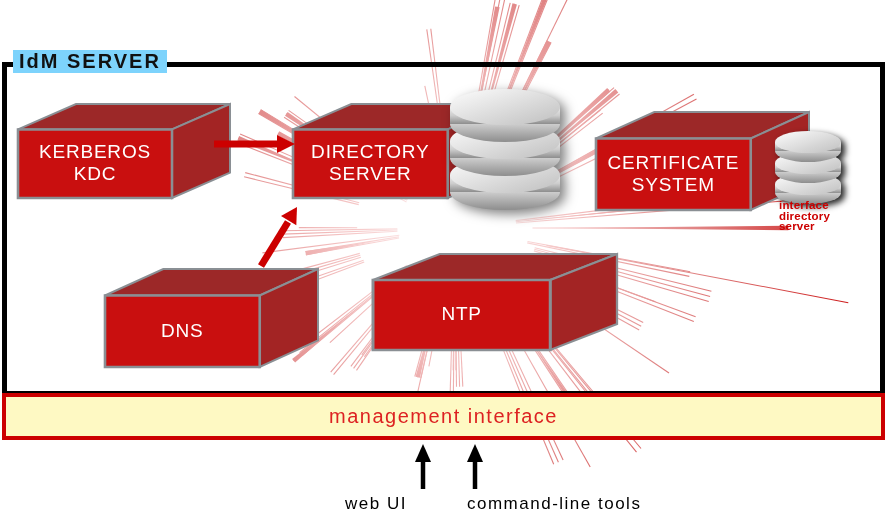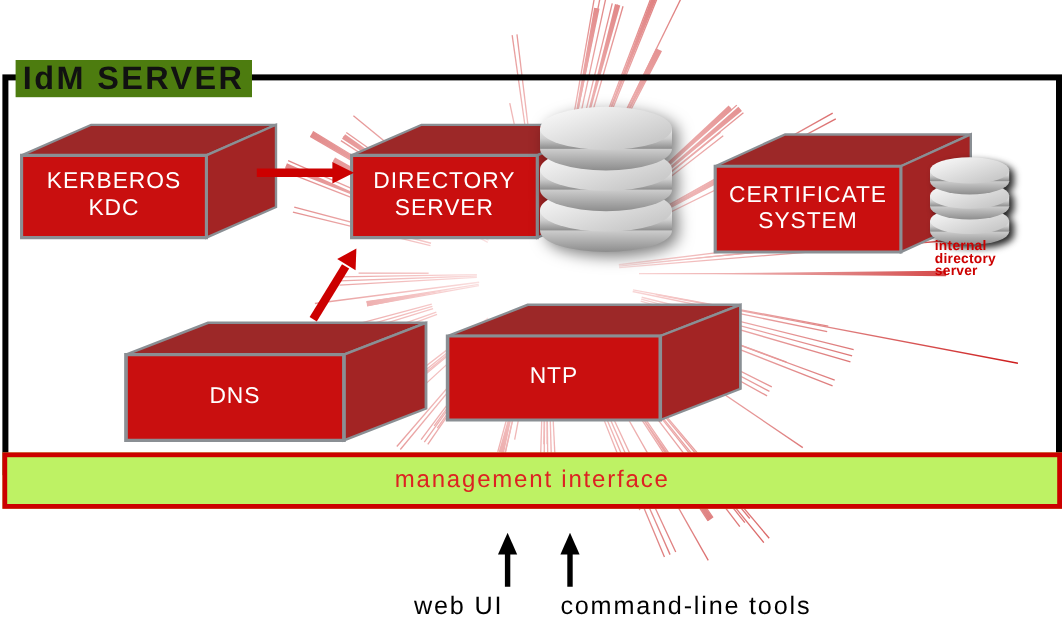--- a/index.html
+++ b/index.html
@@ -7,64 +7,64 @@
          font-family:"Liberation Sans","DejaVu Sans",sans-serif;}
 
   
   #rays{position:absolute;left:0;top:0;width:885px;height:517px;z-index:1;pointer-events:none;}
 
   
   .frame{position:absolute;left:2px;top:62px;width:873px;height:324px;
          border:5px solid var(--c-frame,#000);z-index:2;}
 
   
-  .title{position:absolute;left:13px;top:50px;z-index:3;background:#4d7c0f;padding:0 6px;
-         font-size:27px;font-weight:bold;letter-spacing:2px;color:#111;}
+  .title{position:absolute;left:13px;top:50px;z-index:3;background:#7dd3fc;padding:0 6px;
+         font-size:20px;font-weight:bold;letter-spacing:2px;color:#111;}
 
   
   .box{position:absolute;z-index:3;}
   .box svg{position:absolute;left:0;top:0;width:100%;height:100%;overflow:visible;}
   .f-top{fill:var(--c-box_top,#9c2828);stroke:var(--c-box_border,#8a8f94);stroke-width:2;}
   .f-side{fill:var(--c-box_side,#a32424);stroke:var(--c-box_border,#8a8f94);stroke-width:2;}
   .f-front{fill:var(--c-box_front,#c90f0f);stroke:var(--c-box_border,#8a8f94);stroke-width:2.6;}
   .lbl{position:absolute;left:0;right:27.4%;top:27%;bottom:1%;display:flex;align-items:center;
        justify-content:center;text-align:center;color:var(--c-box_text,#fff);font-size:19px;
        line-height:22px;letter-spacing:0.8px;white-space:pre-line;}
   .b-kerberos{left:18px;top:104px;width:212px;height:94px;}
   .b-directory{left:293px;top:104px;width:213px;height:94px;}
   .b-certificate{left:596px;top:112px;width:213px;height:98px;}
-  .b-dns{left:105px;top:269px;width:213px;height:98px;padding-left:37px;}
+  .b-dns{left:105px;top:269px;width:213px;height:98px;}
   .b-ntp{left:373px;top:254px;width:212px;height:96px;padding-left:32px;}
 
   
   .db{position:absolute;z-index:4;}
   .db svg{display:block;width:100%;height:100%;}
   .db-main{left:448px;top:86px;width:114px;height:124px;
            filter:drop-shadow(5px 4px 6px rgba(0,0,0,.50));}
   .db-small{left:772px;top:130px;width:72px;height:74px;
             filter:drop-shadow(4px 3px 3px rgba(0,0,0,.85));}
   .db-label{position:absolute;left:779px;top:200px;z-index:4;width:72px;
             color:var(--c-internal_label,#c00);font-size:11.5px;font-weight:bold;
             line-height:10.5px;letter-spacing:0.2px;white-space:pre-line;}
 
   
-  .mbar{position:absolute;left:2px;top:377px;width:875px;height:39px;background:#bef264;
+  .mbar{position:absolute;left:2px;top:393px;width:875px;height:39px;background:#fef9c3;
         border:4px solid var(--c-bar_border,#c00);z-index:2;display:flex;align-items:center;
         justify-content:center;}
   .mbar span{color:var(--c-bar_text,#dd2222);font-size:20px;letter-spacing:1.5px;}
 
   
   #arrows{position:absolute;left:0;top:0;width:885px;height:517px;z-index:6;pointer-events:none;}
   .ra{stroke:var(--c-arrow_red,#c00);stroke-width:7;}
   .raf{fill:var(--c-arrow_red,#c00);}
   .ba{stroke:var(--c-arrow_black,#000);stroke-width:4.5;}
   .baf{fill:var(--c-arrow_black,#000);}
 
   
-  .acc{position:absolute;top:494px;z-index:5;color:#000;font-size:21px;letter-spacing:1.5px;}
+  .acc{position:absolute;top:494px;z-index:5;color:#000;font-size:17px;letter-spacing:1.5px;}
   .acc-web{left:345px;}
   .acc-cli{left:467px;text-align:center;}
 </style>
 </head>
 <body>
 
 <div class="stage">
 
   <svg id="rays">
       <defs>
@@ -318,21 +318,21 @@
           <rect x="3" y="33" width="66" height="9" fill="url(#cb2)"></rect>
           <ellipse cx="36" cy="33" rx="33" ry="11" fill="url(#cc2)"></ellipse>
         </g>
       <g>
           <ellipse cx="36" cy="21" rx="33" ry="11" fill="url(#cb2)"></ellipse>
           <rect x="3" y="12" width="66" height="9" fill="url(#cb2)"></rect>
           <ellipse cx="36" cy="12" rx="33" ry="11" fill="url(#cc2)"></ellipse>
         </g>
     </svg>
   </div>
-  <div class="db-label">internal
+  <div class="db-label">interface
 directory
 server</div>
 
   <div class="mbar">
     <span>management interface</span>
   </div>
 
   <svg id="arrows">
     <g>
       <line class="ra" x1="214" y1="144" x2="279" y2="144"></line>

